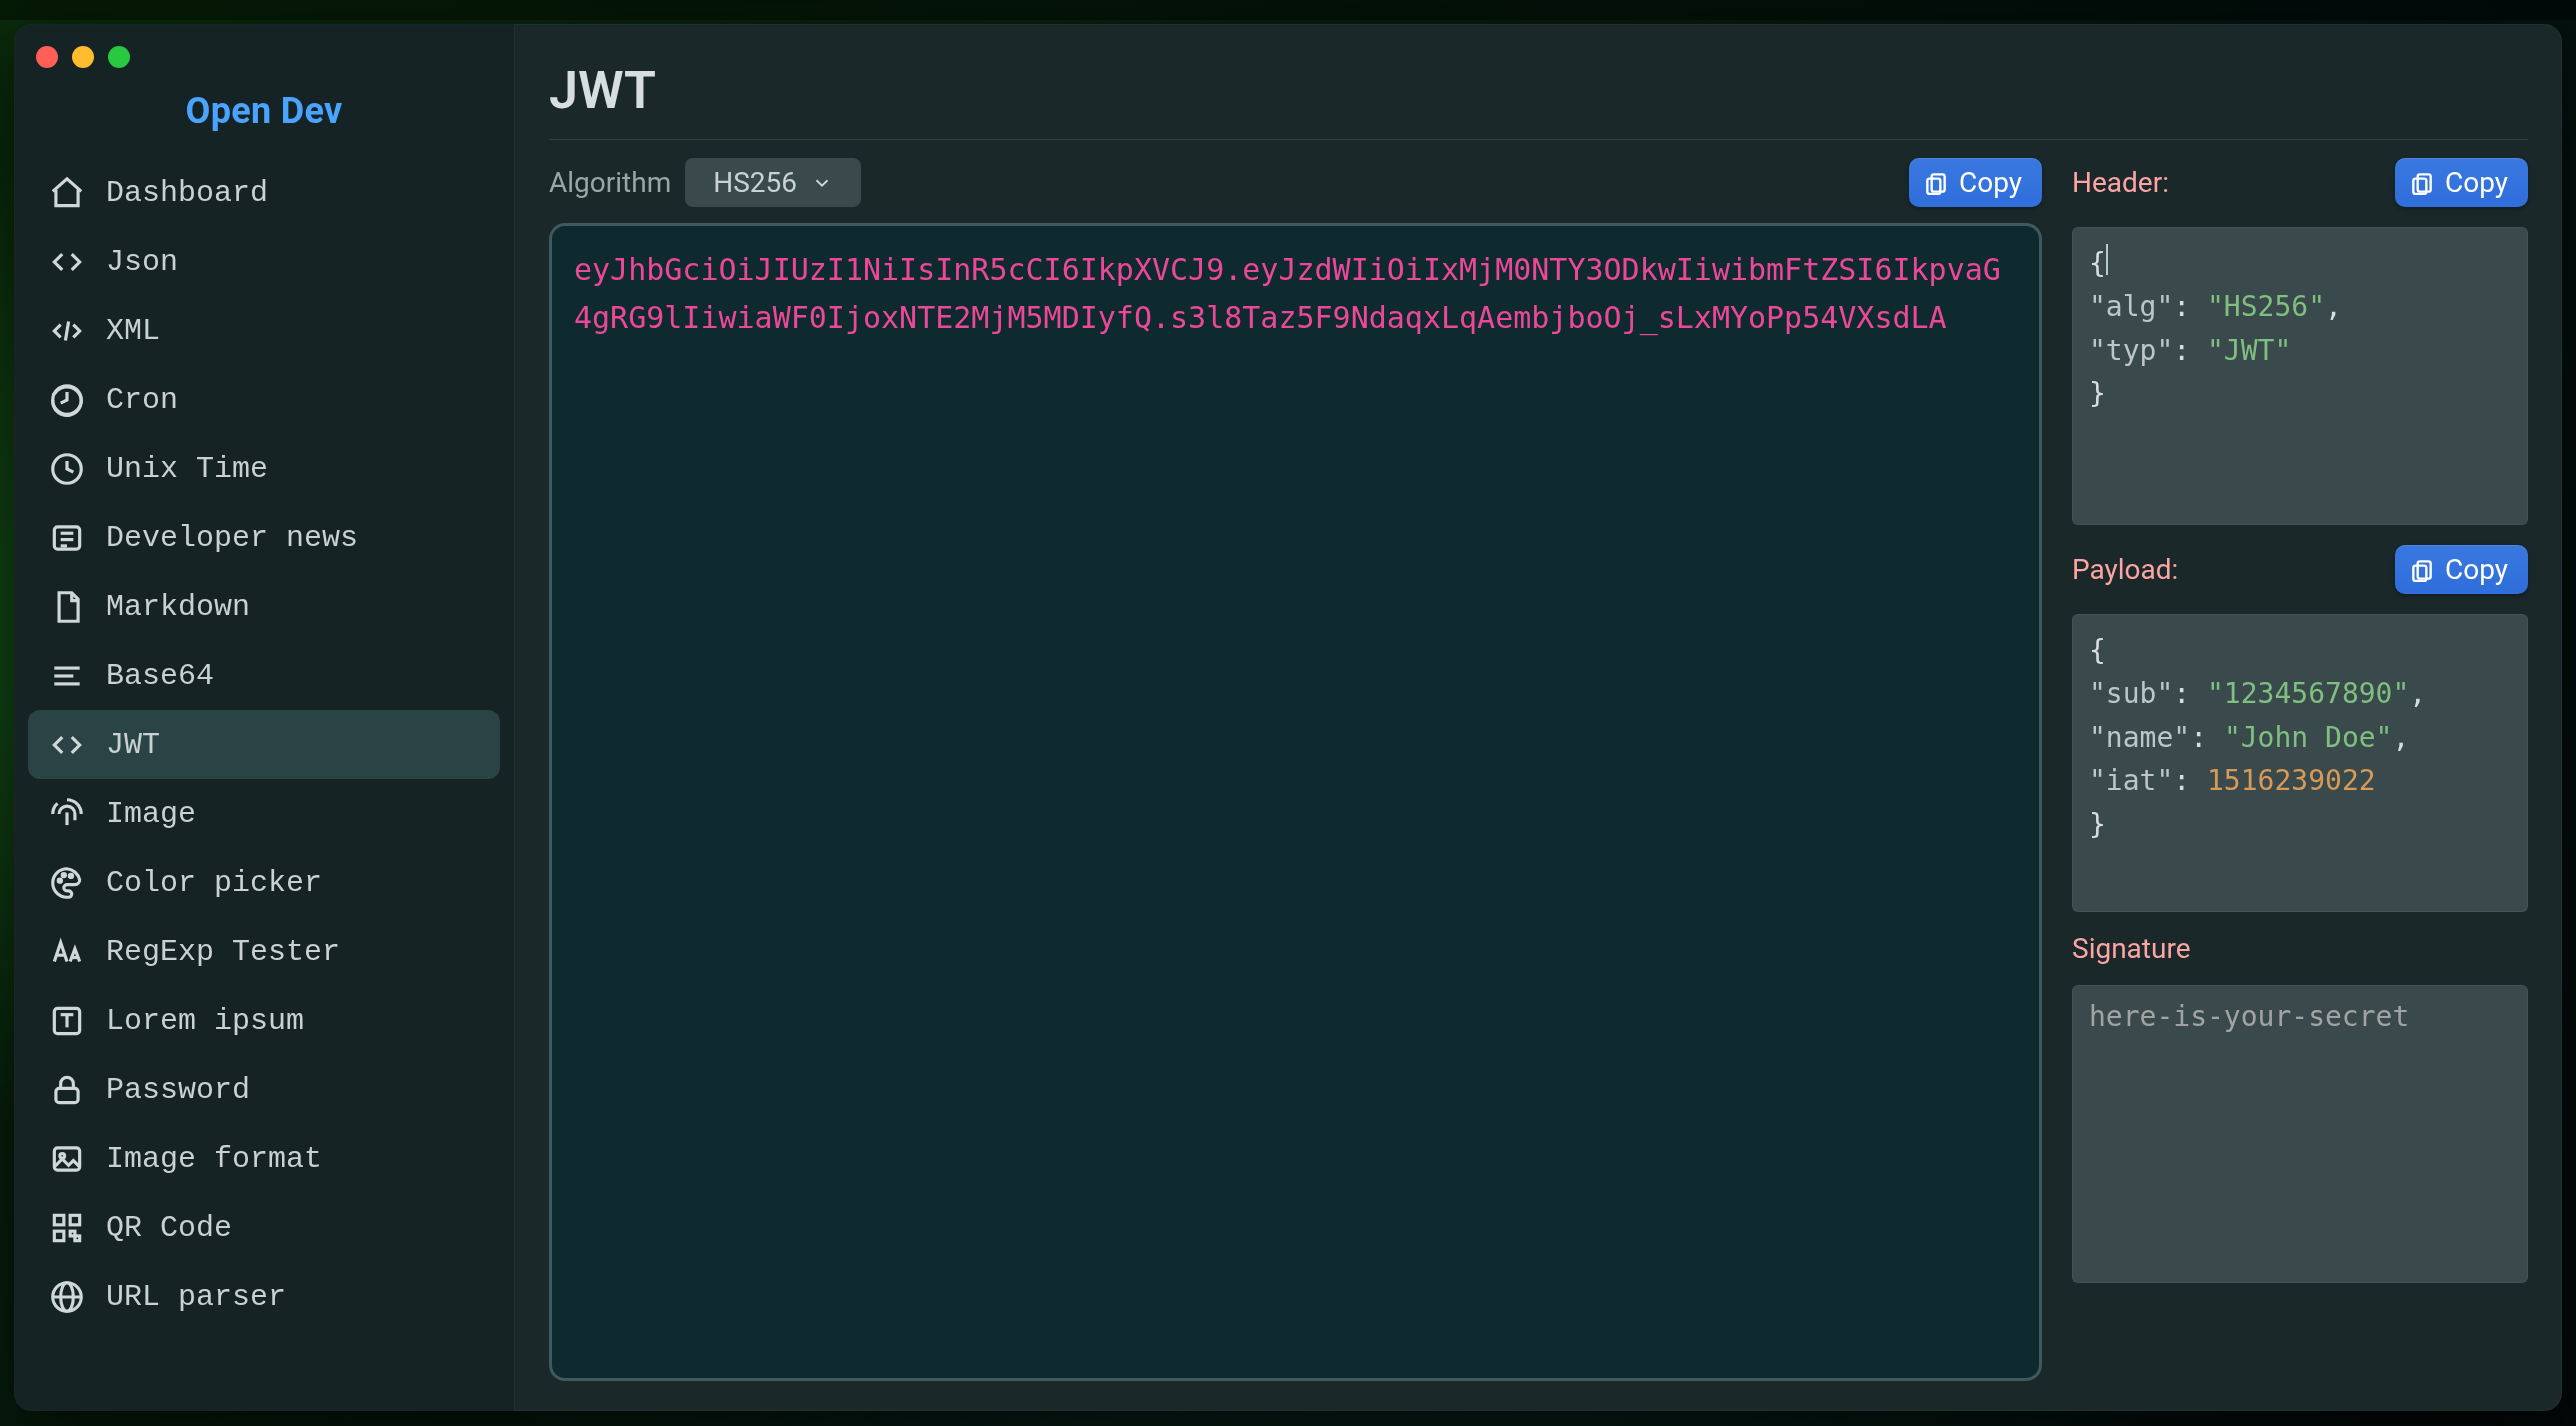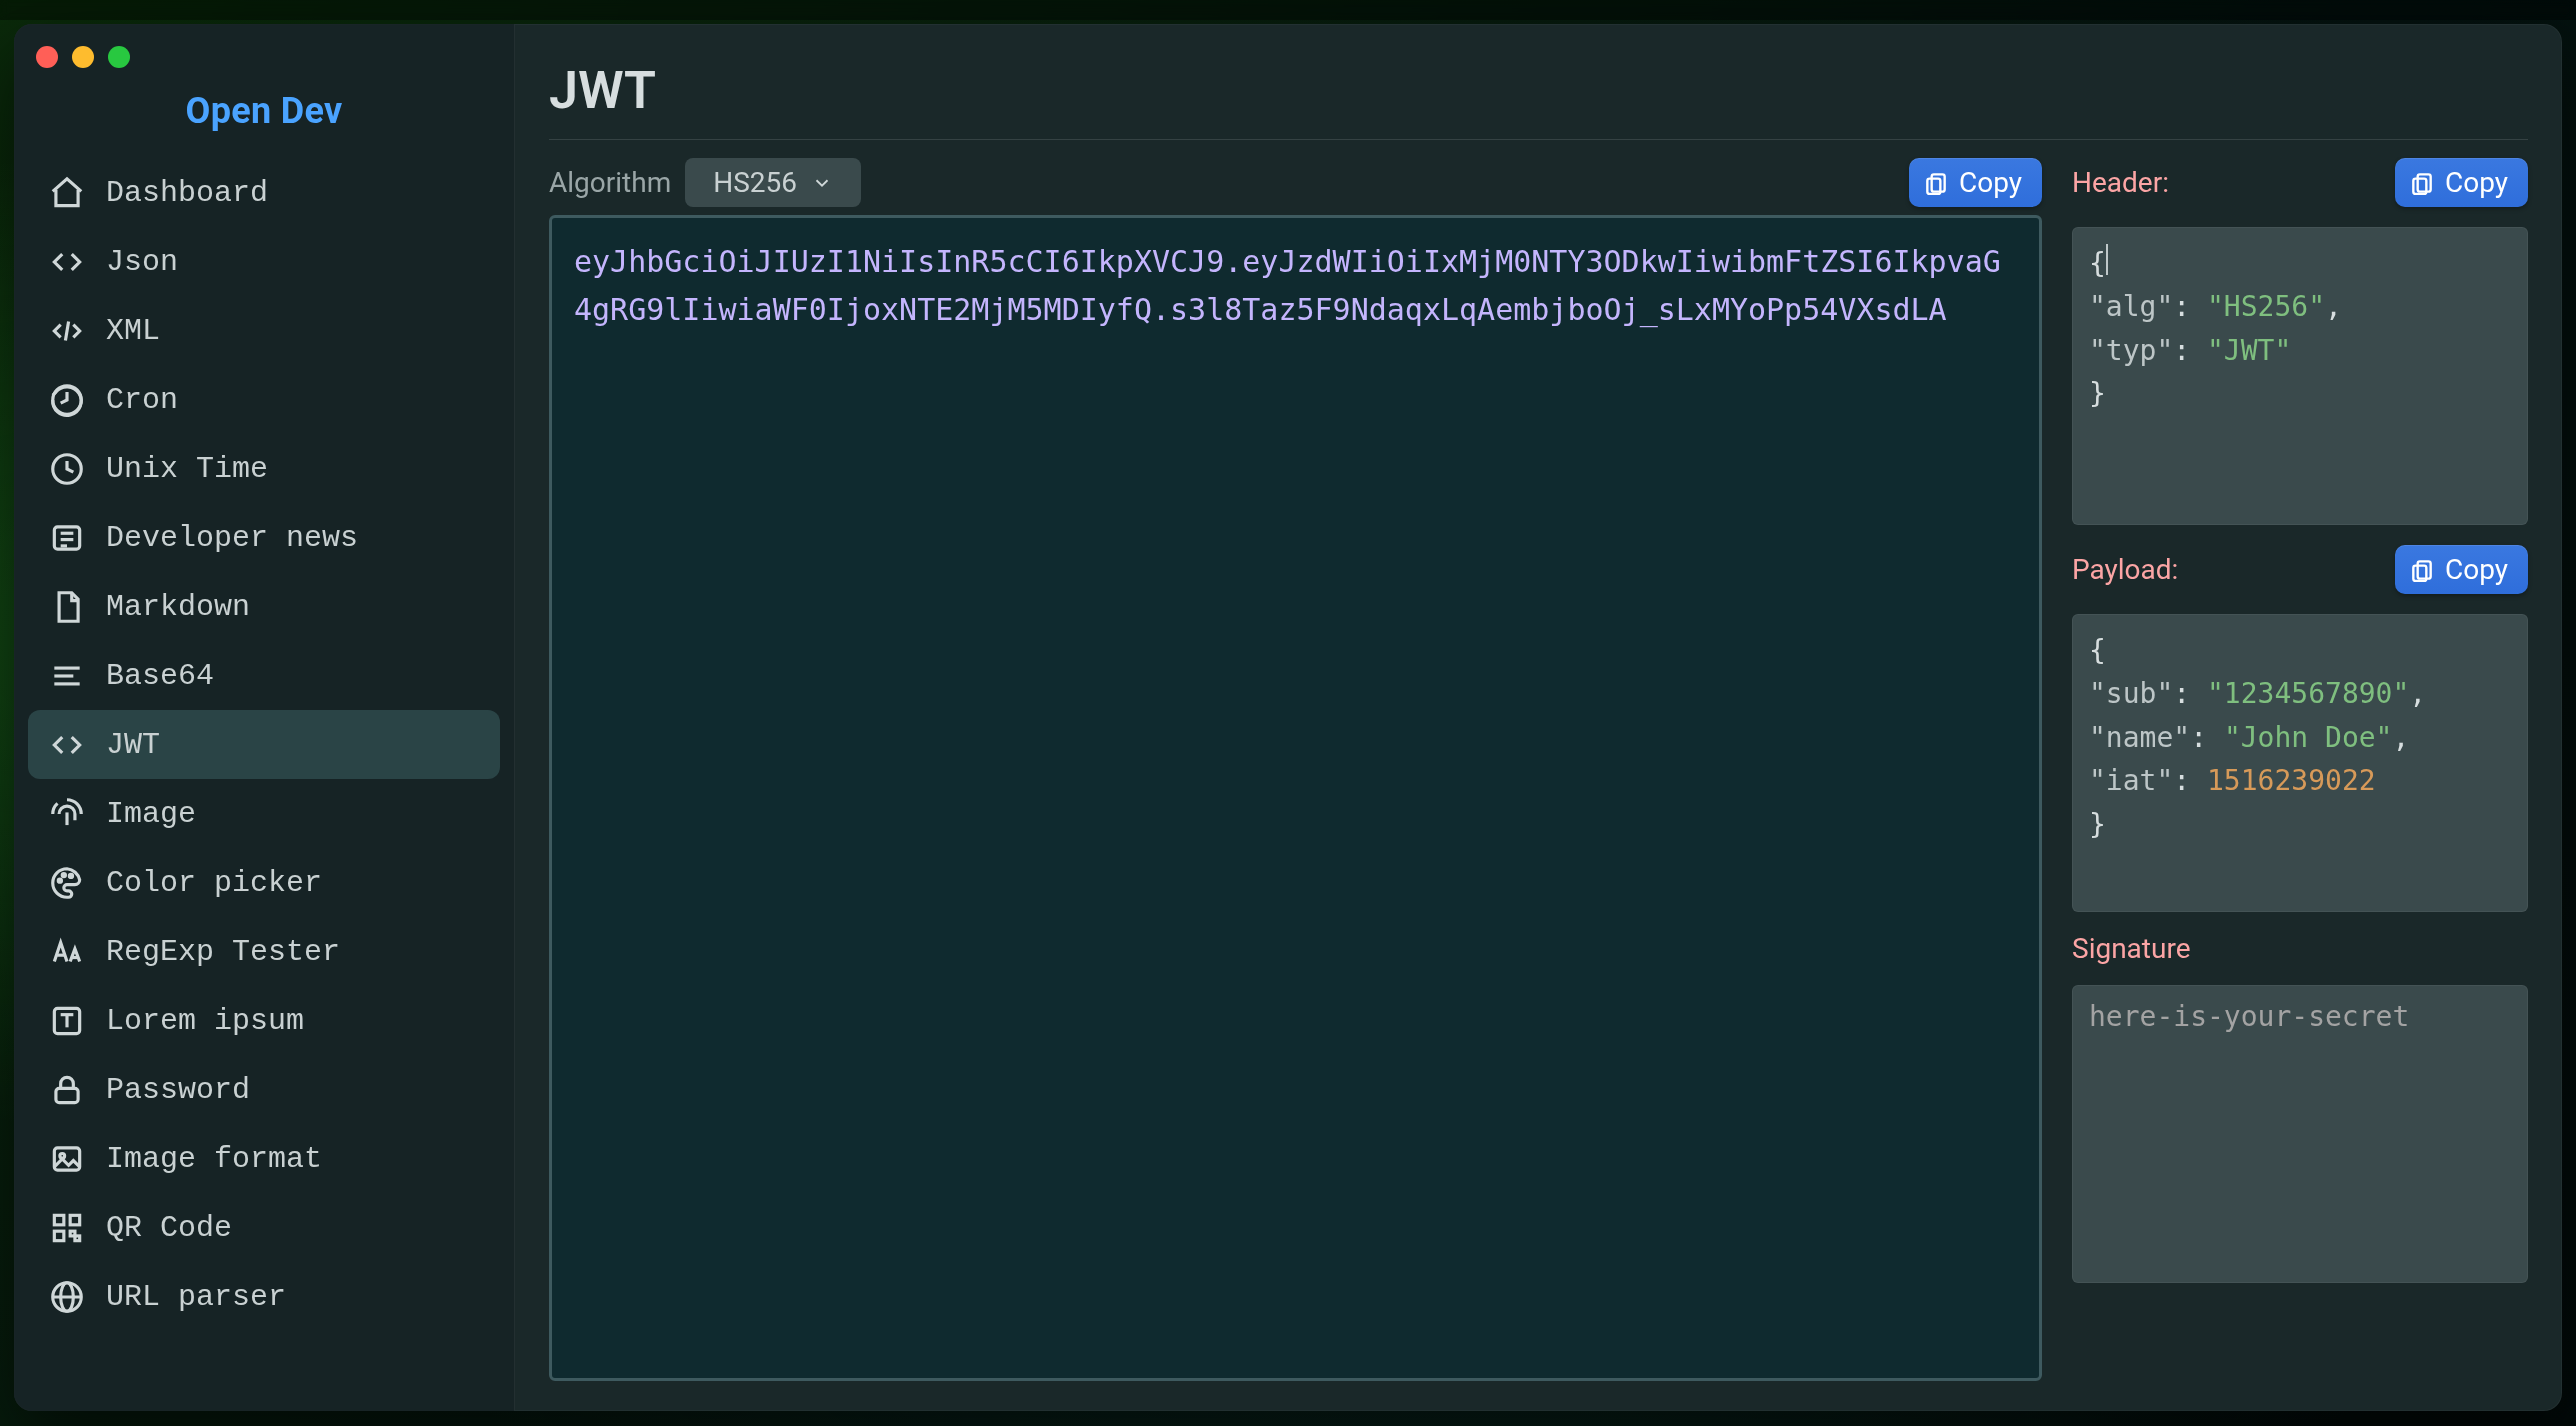--- a/index.html
+++ b/index.html
@@ -86,21 +86,21 @@
     flex:1;display:flex;flex-direction:column;
     padding:36px 34px 30px 34px;
     box-sizing:border-box;
     gap:18px;
   }
   .page-title{
     font-size:52px;font-weight:600;color:#d7dedf;
     padding-bottom:18px;border-bottom:1px solid rgba(255,255,255,0.12);
   }
   .workspace{flex:1;display:flex;gap:30px;min-height:0;}
-  .left-col{flex:1;display:flex;flex-direction:column;gap:8px;min-width:0;}
+  .left-col{flex:1;display:flex;flex-direction:column;gap:16px;min-width:0;}
   .right-col{width:456px;flex:0 0 456px;display:flex;flex-direction:column;gap:20px;}
   .toolbar{display:flex;align-items:center;gap:14px;}
   .toolbar-label{color:var(--text-dim);font-size:28px;}
   .select{
     background:#3a4a4c;border-radius:8px;padding:8px 28px;
     display:flex;align-items:center;gap:14px;color:var(--text);
     font-size:28px;
   }
   .select svg{width:22px;height:22px;stroke:#cfd7d8;stroke-width:2;fill:none;}
   .spacer{flex:1;}
@@ -108,24 +108,24 @@
     background:linear-gradient(#3a78e0,#2f6edb);
     color:#fff;border-radius:10px;padding:8px 20px 8px 14px;
     display:flex;align-items:center;gap:10px;font-size:28px;
     box-shadow:0 1px 0 rgba(255,255,255,0.1) inset,0 2px 4px rgba(0,0,0,0.3);
   }
   .btn svg{width:26px;height:26px;fill:none;stroke:#fff;stroke-width:2.2;}
   .editor{
     flex:1;
     background:var(--editor-bg);
     border:3px solid var(--editor-border);
-    border-radius:6px;
+    border-radius:16px;
     padding:20px 22px;
     font-family:ui-monospace,SFMono-Regular,Menlo,Consolas,monospace;
-    font-size:30px;line-height:1.6;color:#c4b5fd;
+    font-size:30px;line-height:1.6;color:#ec4899;
     overflow-wrap:break-word;word-break:break-all;
   }
   .panel-head{display:flex;align-items:center;gap:10px;}
   .panel-label{color:#fca5a5;font-size:28px;}
   .panel{
     background:#3a4a4c;border:1px solid rgba(255,255,255,0.05);
     border-radius:6px;padding:14px 16px;
     font-family:ui-monospace,SFMono-Regular,Menlo,Consolas,monospace;
     font-size:28px;line-height:1.55;color:#d7dedf;
     min-height:298px;box-sizing:border-box;

